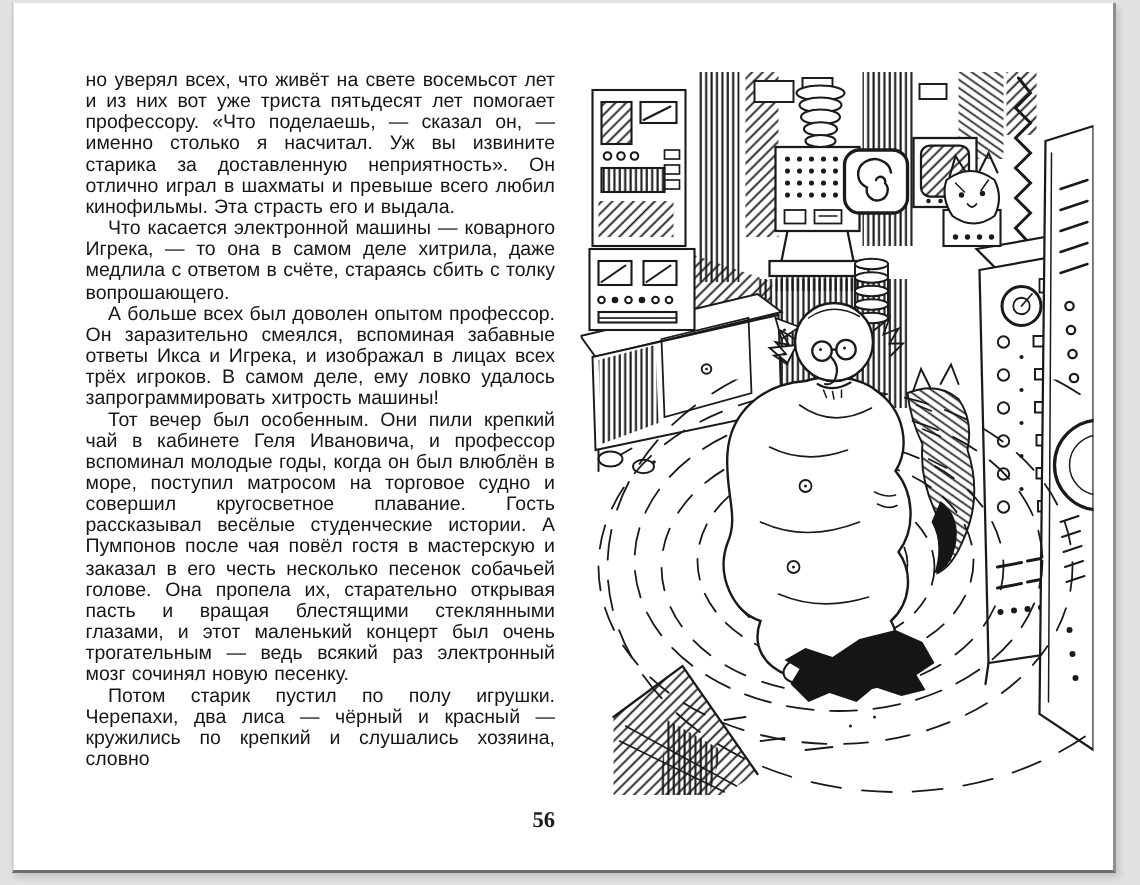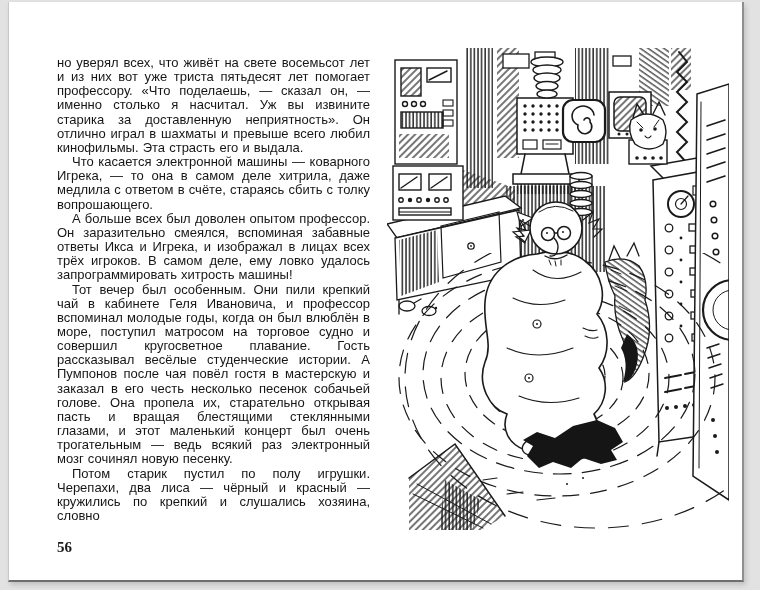--- a/index.html
+++ b/index.html
@@ -13,31 +13,30 @@
     position:absolute;left:8px;top:2px;width:736px;height:580px;
     background:#ffffff;box-sizing:border-box;
     border-left:1px solid #c9c9c9;
     border-right:2px solid #8f8f8f;
     border-bottom:2px solid #6e6e6e;
     box-shadow:2px 3px 5px rgba(0,0,0,0.15);
   }
   .text-col{
     position:absolute;left:48px;top:44px;width:313px;
     color:#161616;
-    margin-top:10px;
   }
   .text-col p{
     margin:0;font-size:13px;line-height:14.15px;
     text-align:justify;text-indent:15px;
     word-spacing:0.5px;
   }
   .text-col p.first{text-indent:0;}
   .page-number{
     position:absolute;top:537px;left:48px;width:313px;
-    text-align:left;
+    text-align:right;
     font-family:"Liberation Serif", serif;
     font-weight:bold;font-size:15px;color:#1b1b1b;
   }
   .illustration{
     position:absolute;left:378px;top:46px;width:342px;height:482px;
   }
   .illustration svg{display:block;width:342px;height:482px;}
 </style>
 </head>
 <body>

